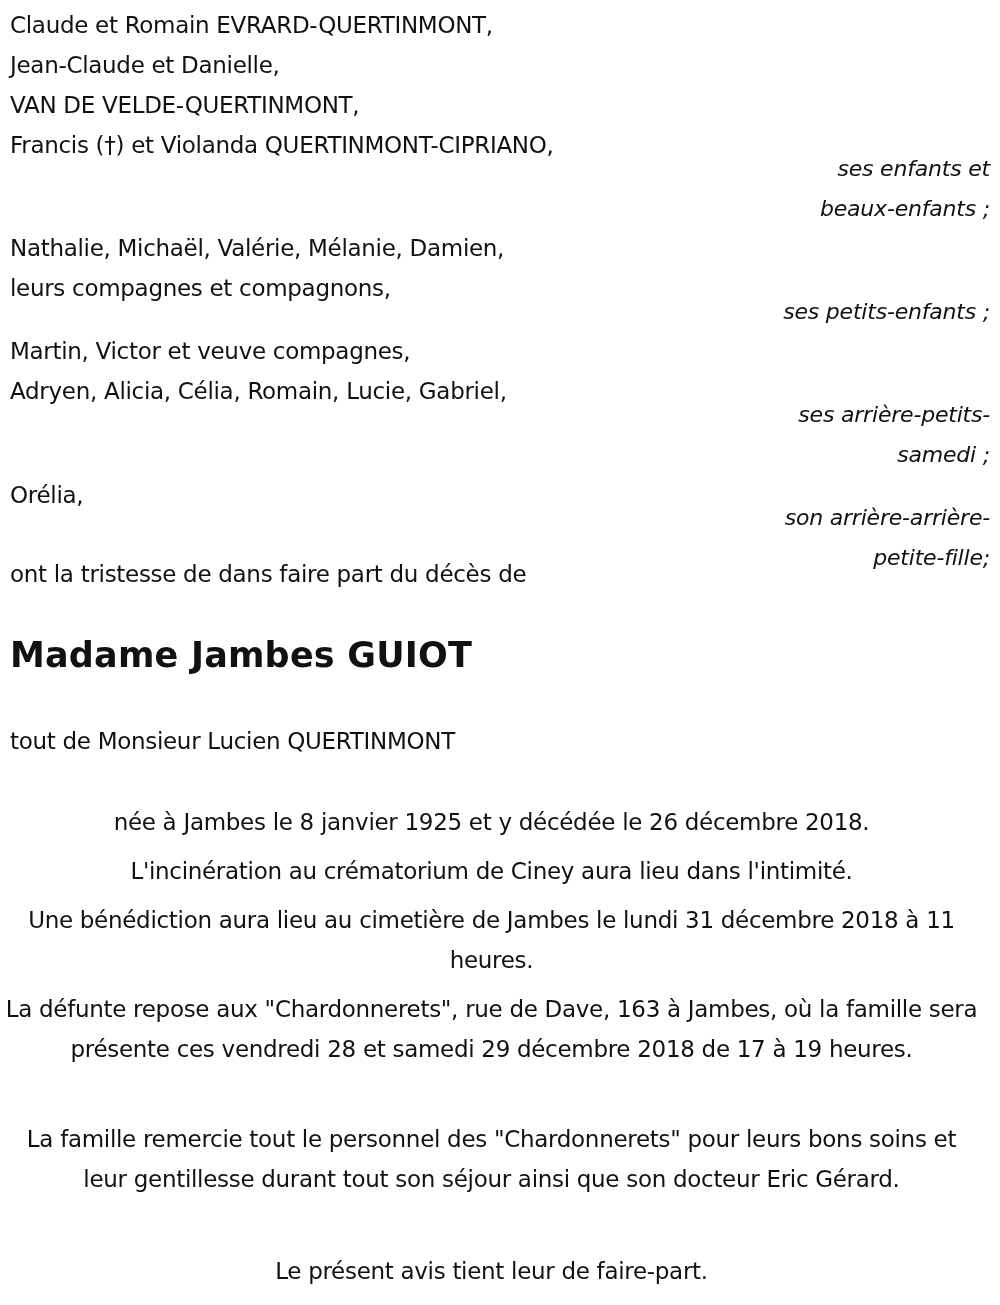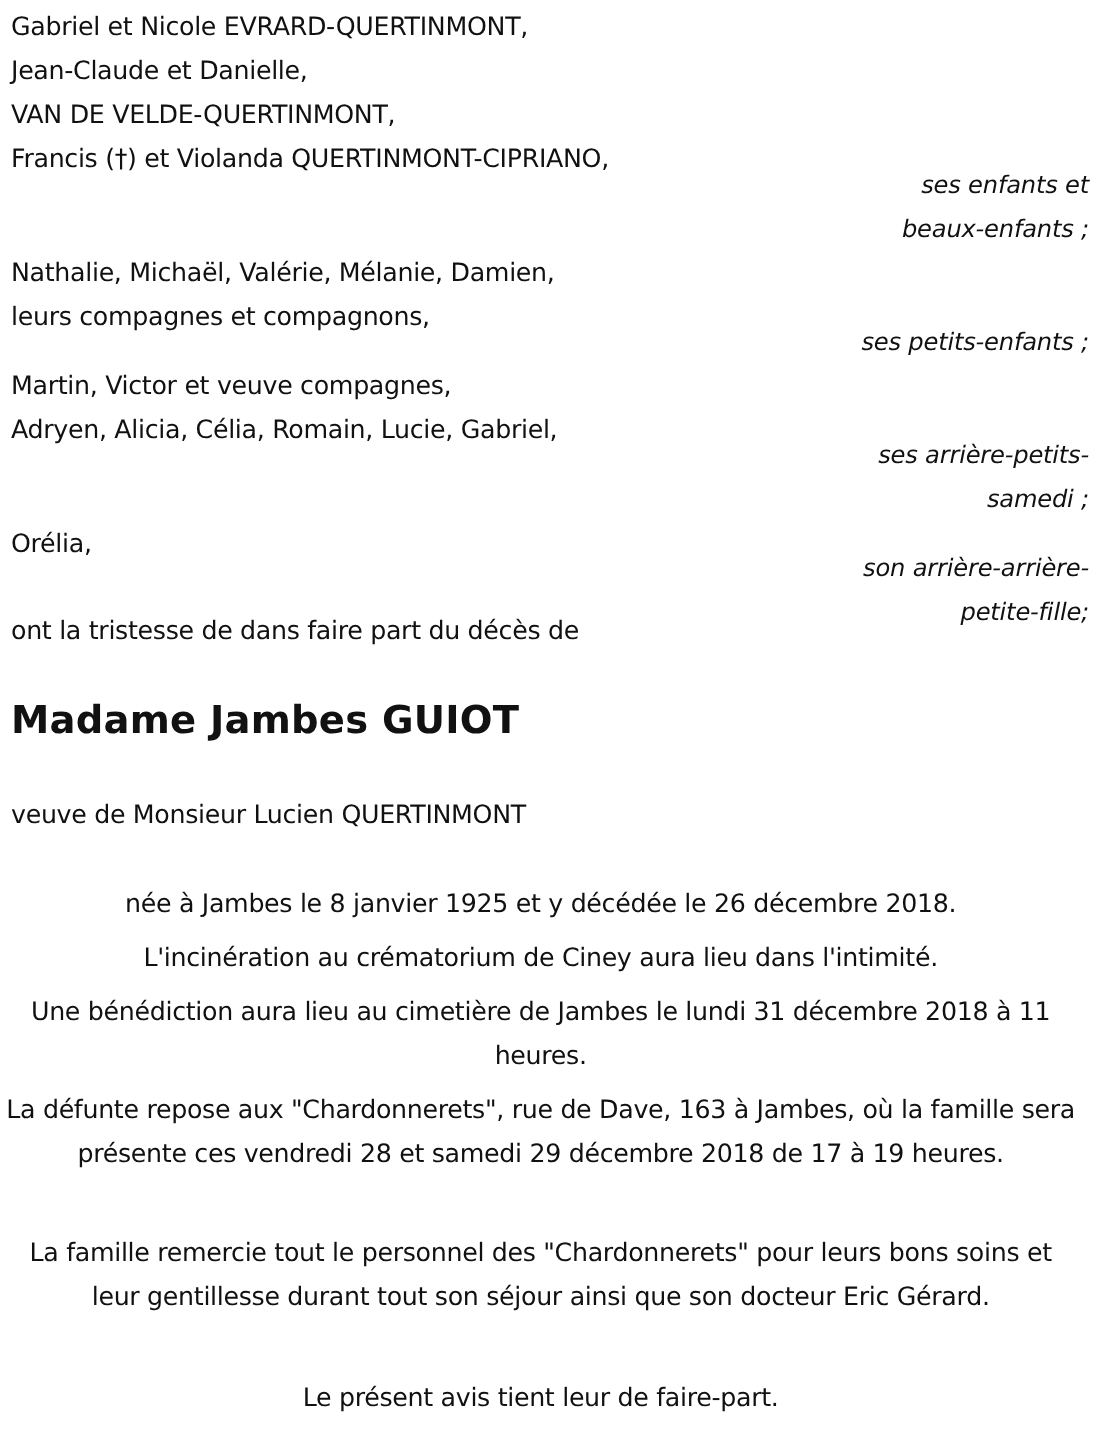--- a/index.html
+++ b/index.html
@@ -21,21 +21,21 @@
   }
   .para {
     position: absolute; left: 4px; width: 975px; font-size: 23px; line-height: 40px;
     letter-spacing: -0.3px;
     text-align: center;
   }
 </style>
 </head>
 <body>
 
-<div class="line" style="top:5px">Gabriel et Nicole EVRARD-QUERTINMONT,</div>
+<div class="line" style="top:5px">Claude et Romain EVRARD-QUERTINMONT,</div>
 <div class="line" style="top:45px">Jean-Claude et Danielle,</div>
 <div class="line" style="top:85px">VAN DE VELDE-QUERTINMONT,</div>
 <div class="line" style="top:125px">Francis (†) et Violanda QUERTINMONT-CIPRIANO,</div>
 <div class="rel" style="top:149px">ses enfants et</div>
 <div class="rel" style="top:189px">beaux-enfants ;</div>
 
 <div class="line" style="top:228px">Nathalie, Michaël, Valérie, Mélanie, Damien,</div>
 <div class="line" style="top:268px">leurs compagnes et compagnons,</div>
 <div class="rel" style="top:292px">ses petits-enfants ;</div>
 
@@ -44,20 +44,20 @@
 <div class="rel" style="top:395px">ses arrière-petits-</div>
 <div class="rel" style="top:435px">samedi ;</div>
 
 <div class="line" style="top:475px">Orélia,</div>
 <div class="rel" style="top:498px">son arrière-arrière-</div>
 <div class="rel" style="top:538px">petite-fille;</div>
 
 <div class="line" style="top:554px">ont la tristesse de dans faire part du décès de</div>
 
 <div class="title">Madame Jambes GUIOT</div>
-<div class="line" style="top:721px">veuve de Monsieur Lucien QUERTINMONT</div>
+<div class="line" style="top:721px">tout de Monsieur Lucien QUERTINMONT</div>
 
 <div class="para" style="top:802px">née à Jambes le 8 janvier 1925 et y décédée le 26 décembre 2018.</div>
 <div class="para" style="top:851px">L'incinération au crématorium de Ciney aura lieu dans l'intimité.</div>
 <div class="para" style="top:900px">Une bénédiction aura lieu au cimetière de Jambes le lundi 31 décembre 2018 à 11 heures.</div>
 <div class="para" style="top:989px">La défunte repose aux "Chardonnerets", rue de Dave, 163 à Jambes, où la famille sera présente ces vendredi 28 et samedi 29 décembre 2018 de 17 à 19 heures.</div>
 <div class="para" style="top:1119px">La famille remercie tout le personnel des "Chardonnerets" pour leurs bons soins et leur gentillesse durant tout son séjour ainsi que son docteur Eric Gérard.</div>
 <div class="para" style="top:1251px">Le présent avis tient leur de faire-part.</div>
 
 </body></html>

